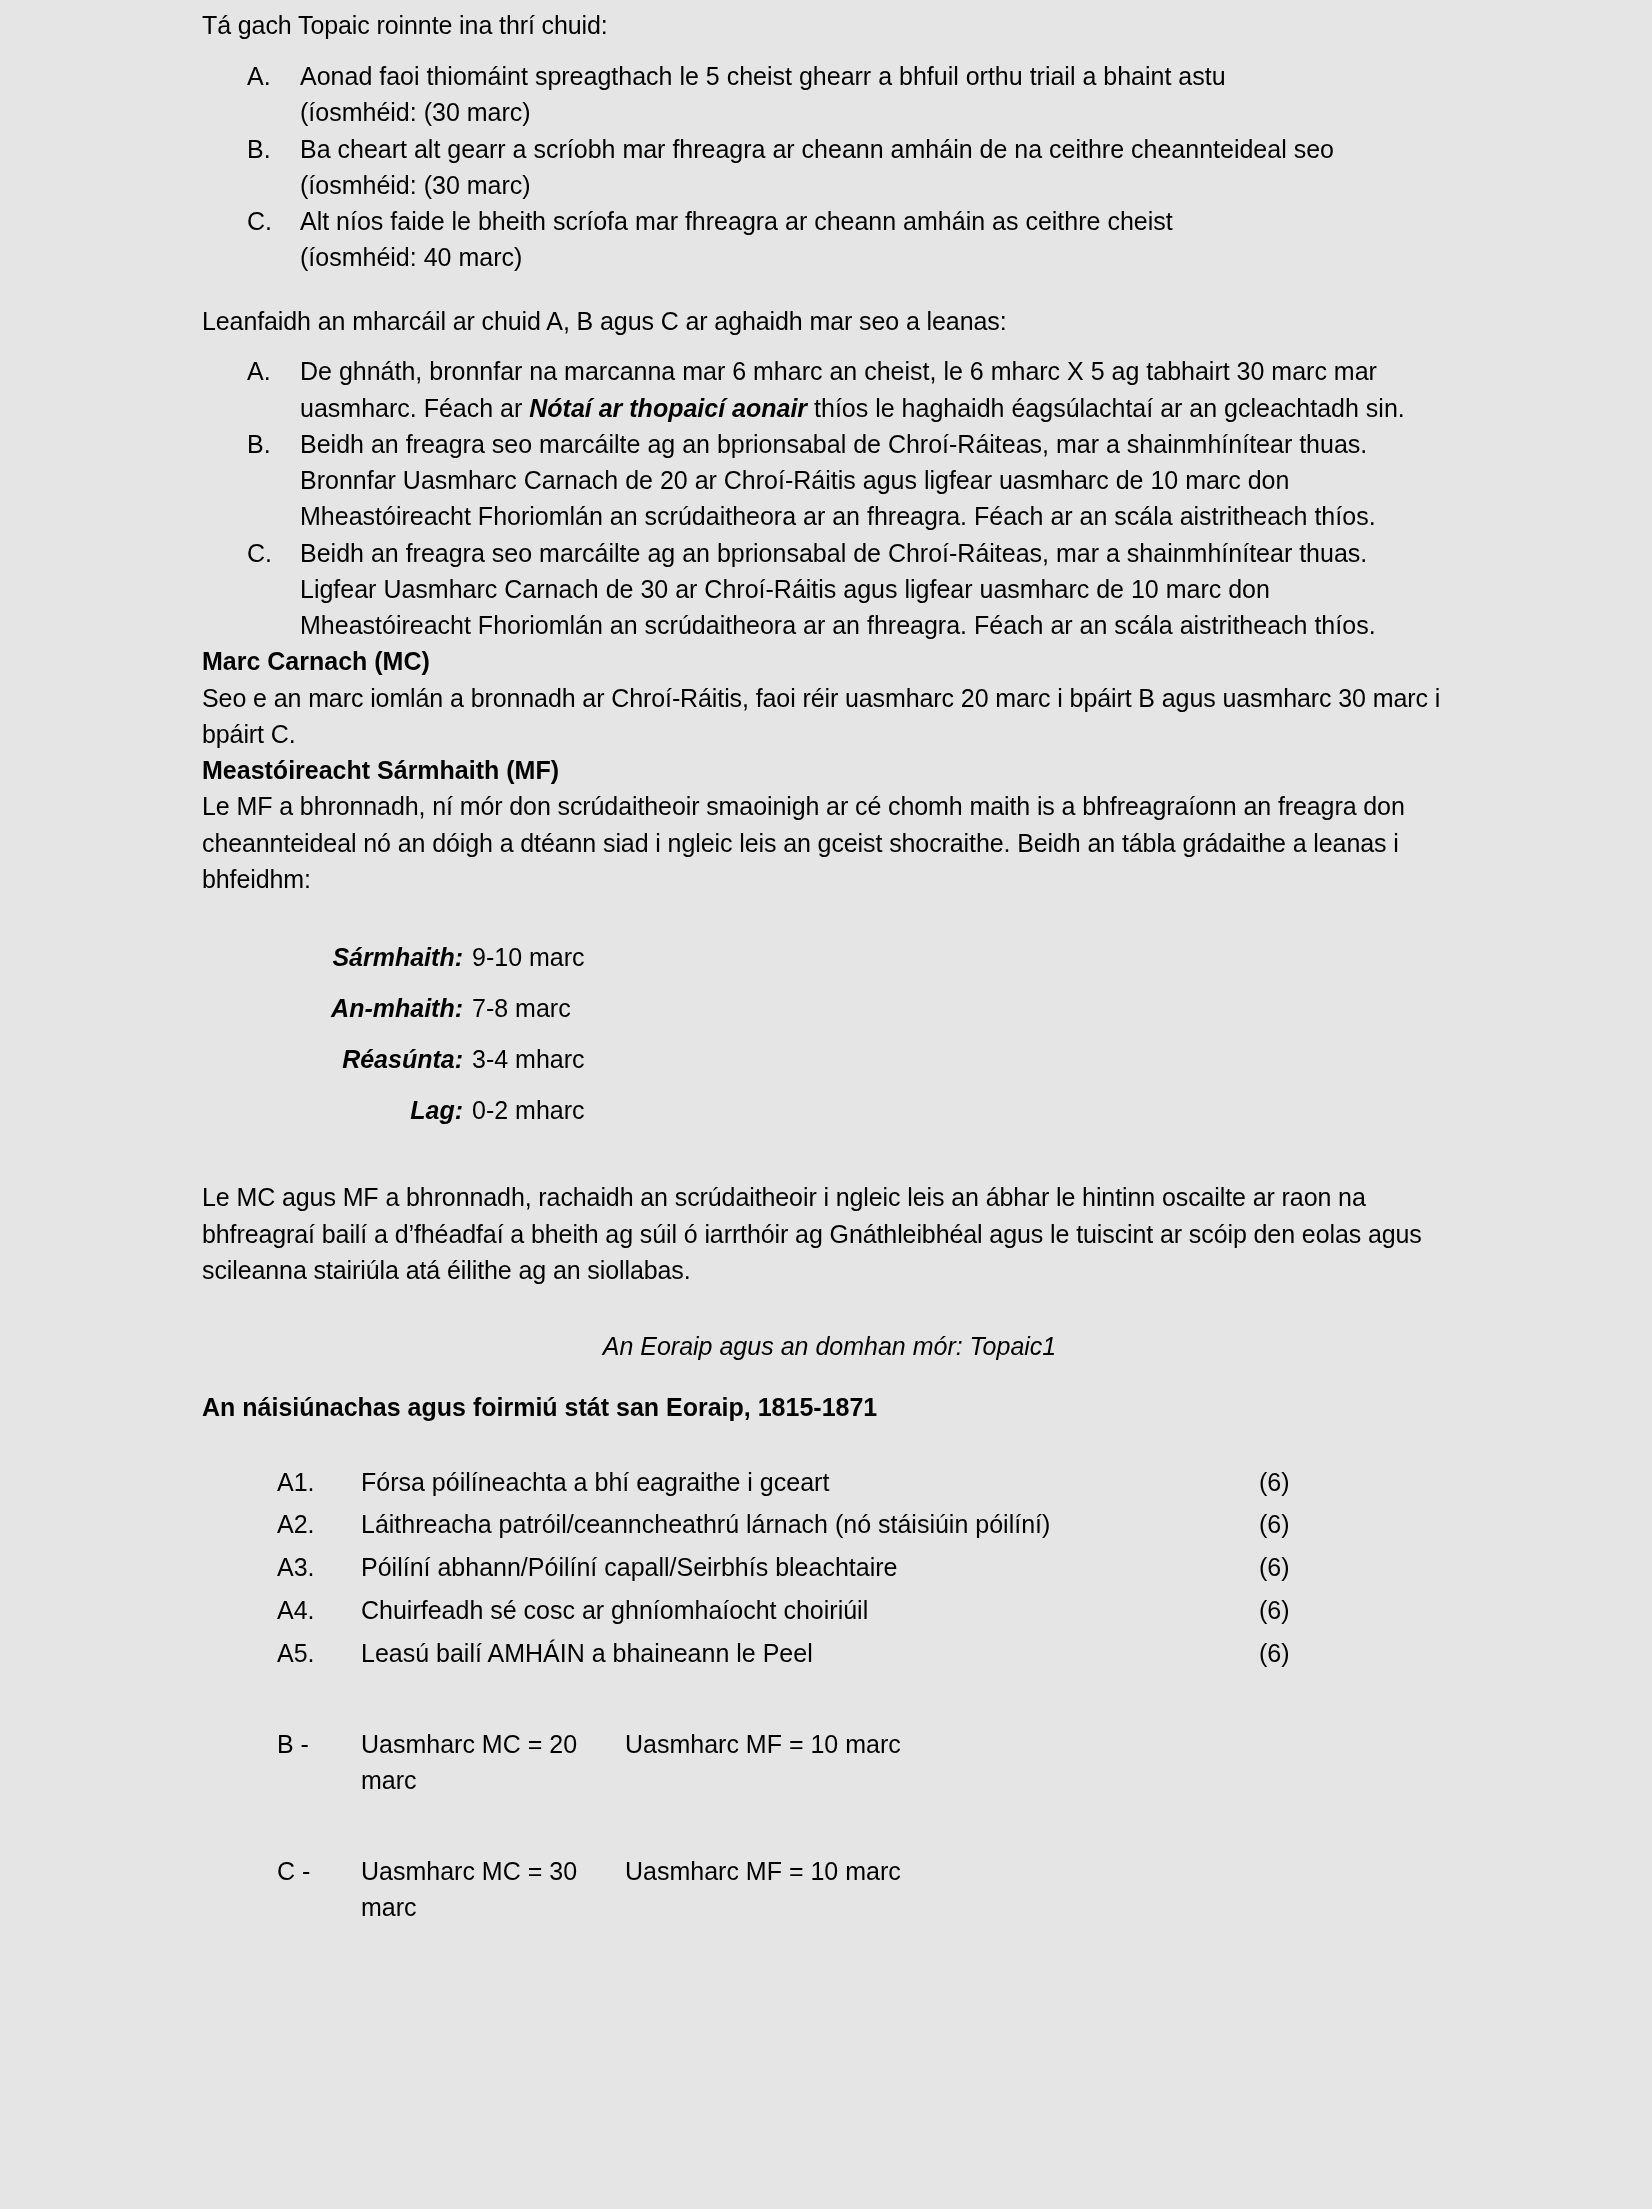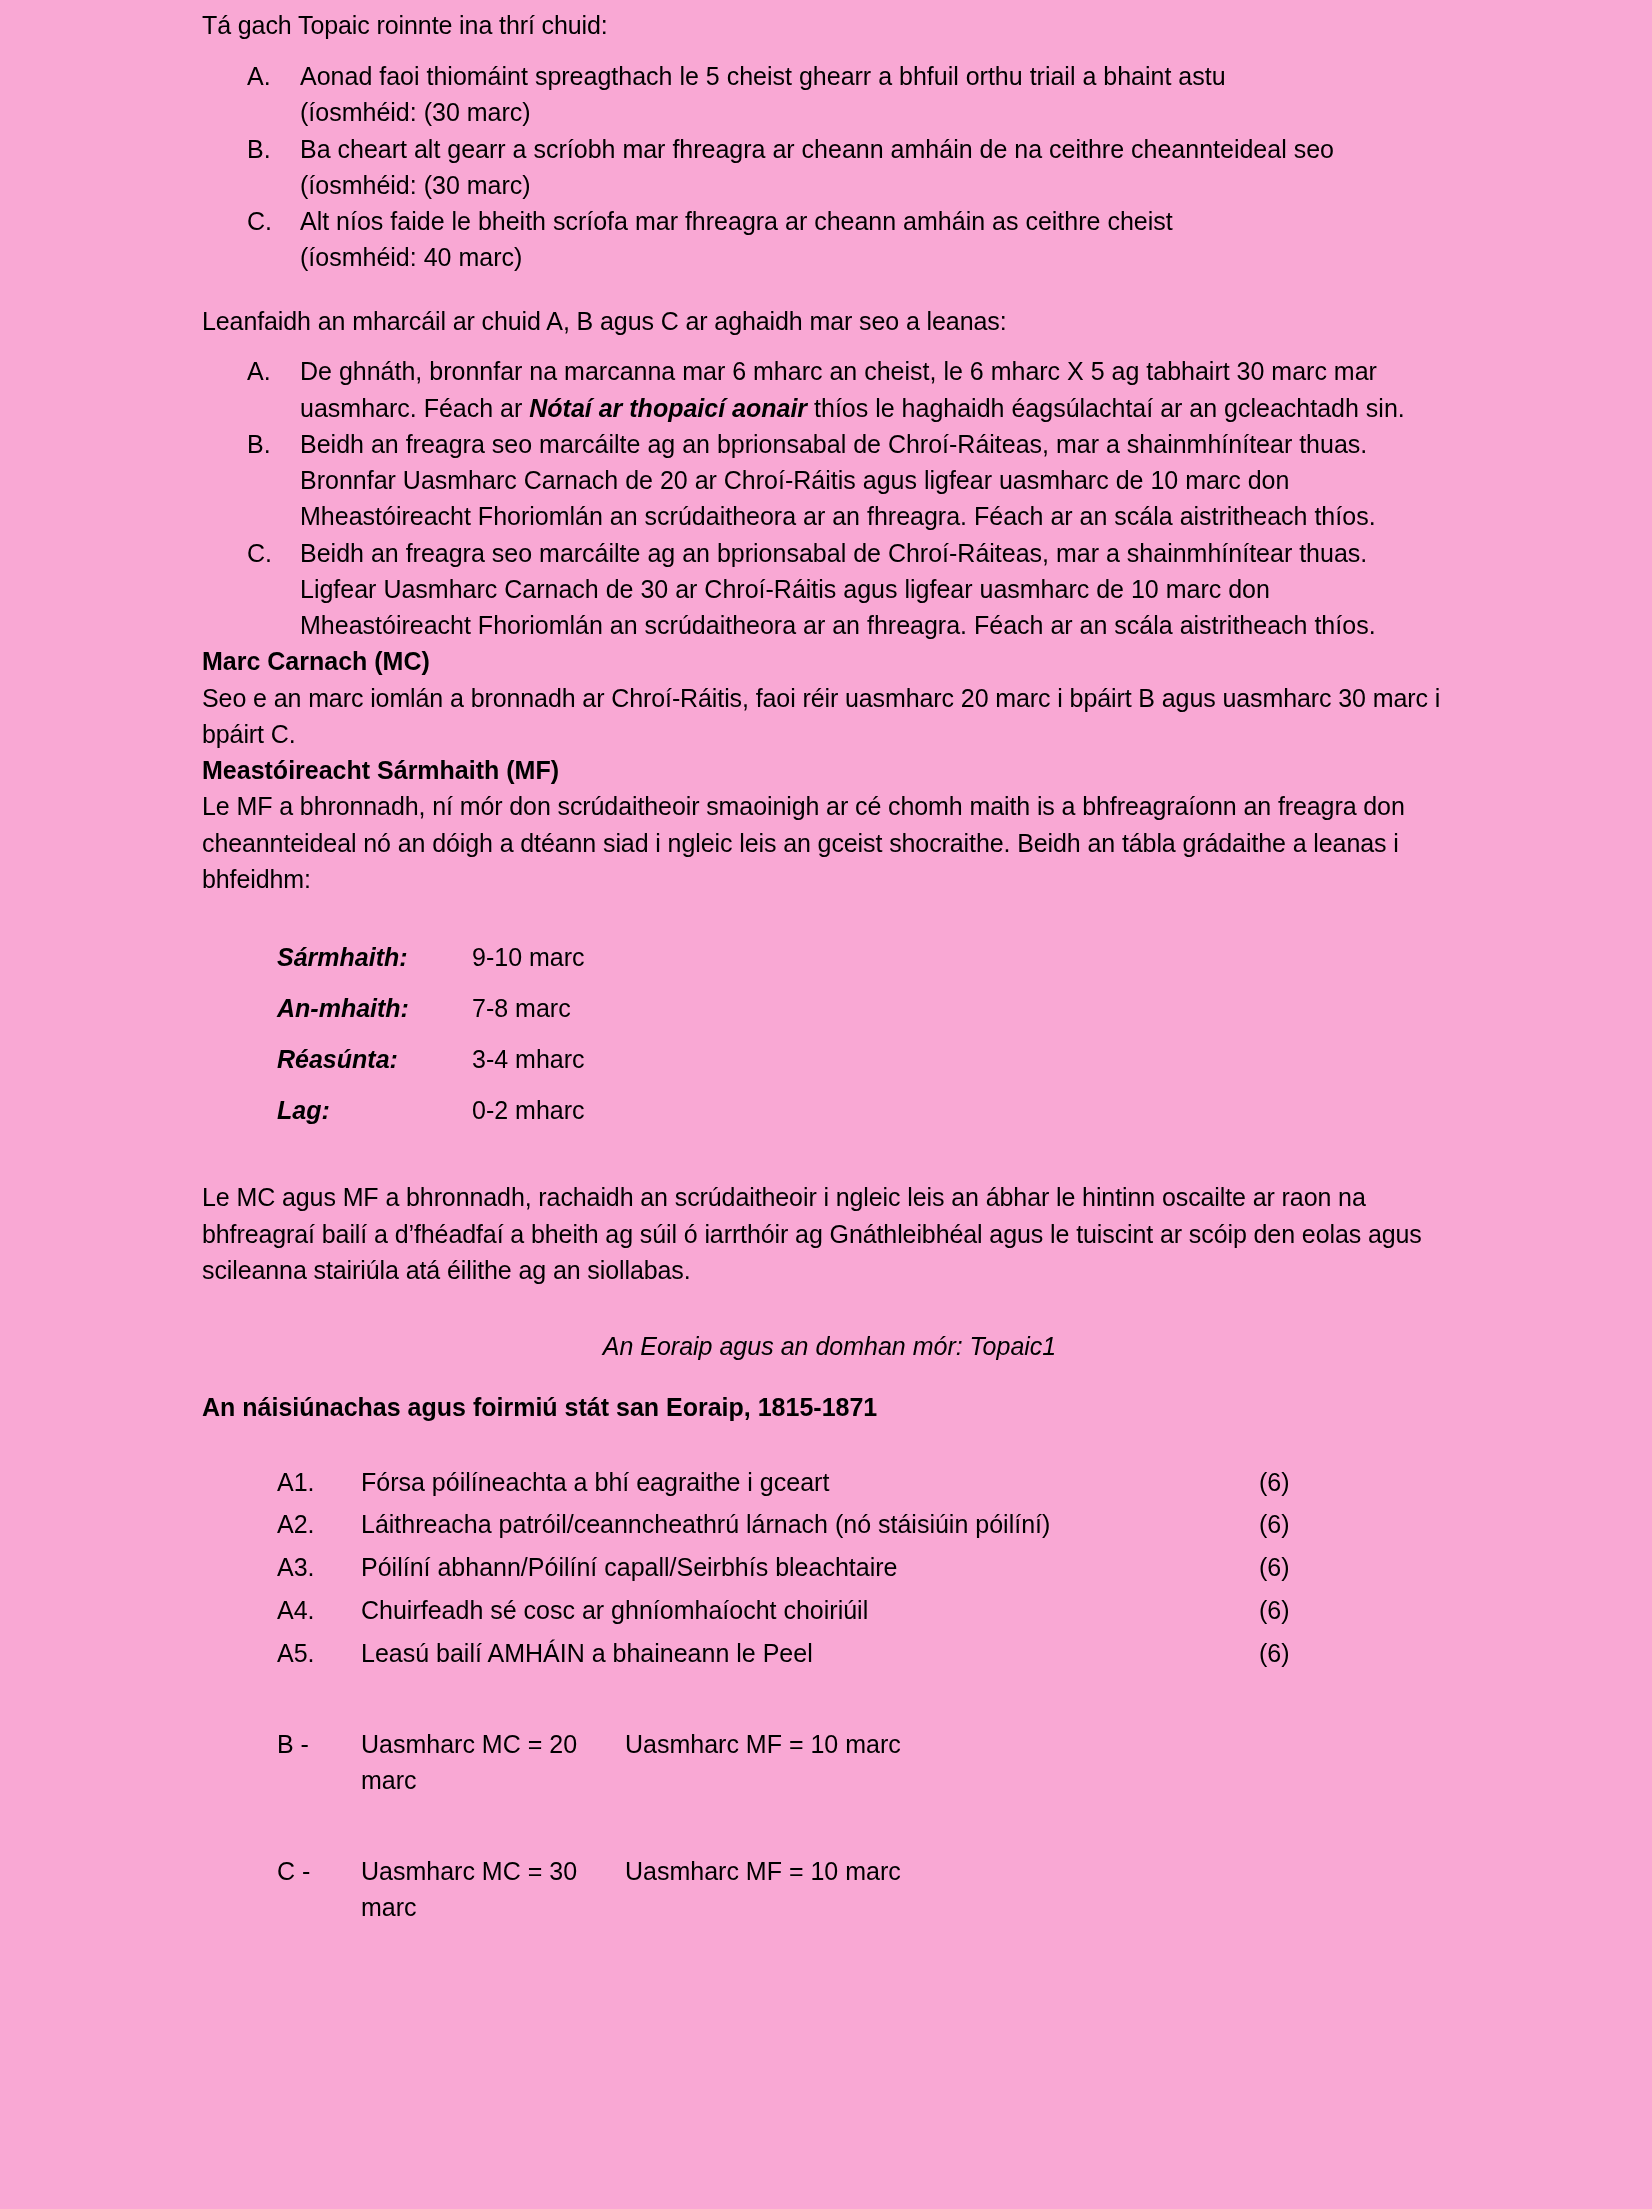--- a/index.html
+++ b/index.html
@@ -13,21 +13,21 @@
     font-family: "Liberation Sans", sans-serif;
     color: #000000;
     -webkit-font-smoothing: antialiased;
   }
   .page {
     position: relative;
     width: 1653px;
     min-height: 2209px;
     padding: 0;
     box-sizing: border-box;
-    background: #f9a8d4;
+    background: #e5e5e5;
   }
   .content {
     position: absolute;
     left: 202px;
     top: 7.3px;
     width: 1255px;
   }
 
   
   .para {
@@ -92,20 +92,21 @@
     font-size: 25px;
     line-height: 1.45;
     padding: 7.3px 0 7.3px 0;
     vertical-align: top;
   }
   .grade-label {
     font-weight: bold;
     font-style: italic;
     width: 186px;
     padding-right: 9px !important;
+    text-align: right;
   }
   .grade-value {
     font-weight: normal;
     font-style: normal;
   }
 
   
   .center-italic {
     text-align: center;
     font-style: italic;

